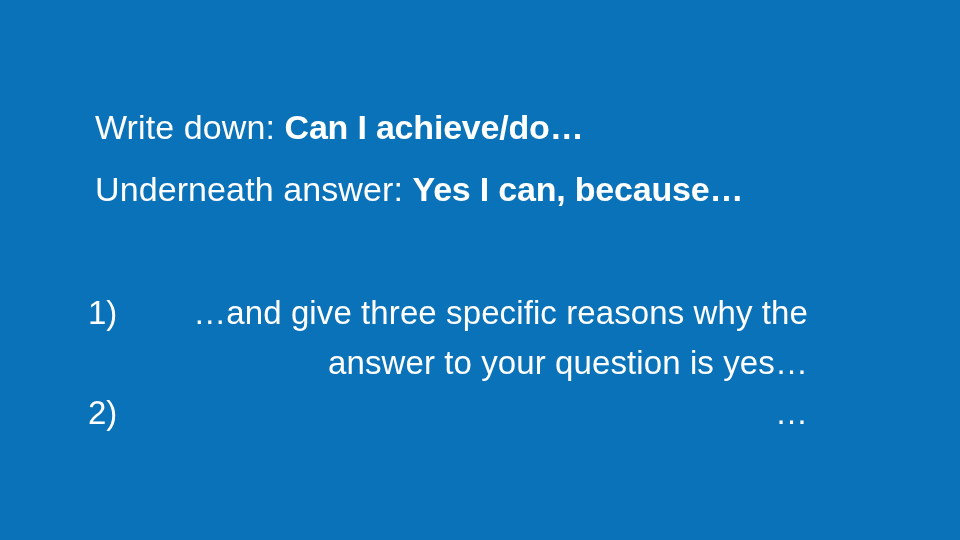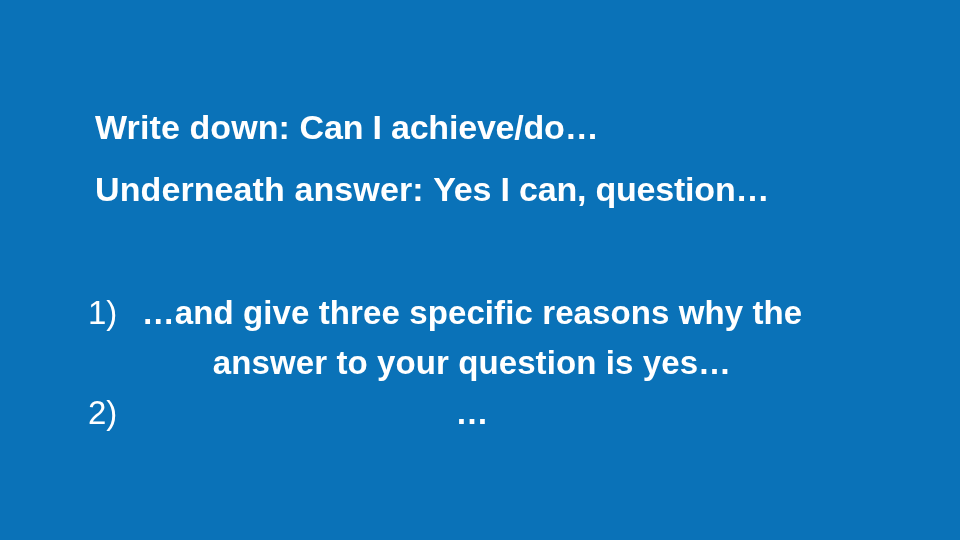--- a/index.html
+++ b/index.html
@@ -33,21 +33,21 @@
 
   .heading-line {
     color: #ffffff;
     font-size: 34px;
     line-height: 62px;
     white-space: nowrap;
     letter-spacing: 0.1px;
   }
 
   .lead {
-    font-weight: 700;
+    font-weight: 400;
   }
 
   .emph {
     font-weight: 700;
     letter-spacing: -0.2px;
   }
 
   
   .list-block {
     position: absolute;
@@ -68,43 +68,42 @@
   .marker {
     flex: 0 0 auto;
     width: 48px;
     text-align: left;
     font-weight: 300;
   }
 
   .item-text {
     flex: 1 1 auto;
     max-width: 672px;
-    text-align: center;
+    text-align: right;
     letter-spacing: 0.1px;
-    font-weight: bold;
   }
 
   .item-2 .marker {
     text-align: left;
     padding-left: 0;
   }
 </style>
 </head>
 <body>
 
 <div class="slide">
 
   <div class="heading-block">
 
     <div class="heading-line">
       <span class="lead">Write down: </span><span class="emph">Can I achieve/do…</span>
     </div>
 
     <div class="heading-line">
-      <span class="lead">Underneath answer: </span><span class="emph">Yes I can, question…</span>
+      <span class="lead">Underneath answer: </span><span class="emph">Yes I can, because…</span>
     </div>
 
   </div>
 
   <div class="list-block">
 
     <div class="list-item item-1">
       <span class="marker">1)</span>
       <span class="item-text">…and give three specific reasons why the answer to your question is yes…</span>
     </div>

